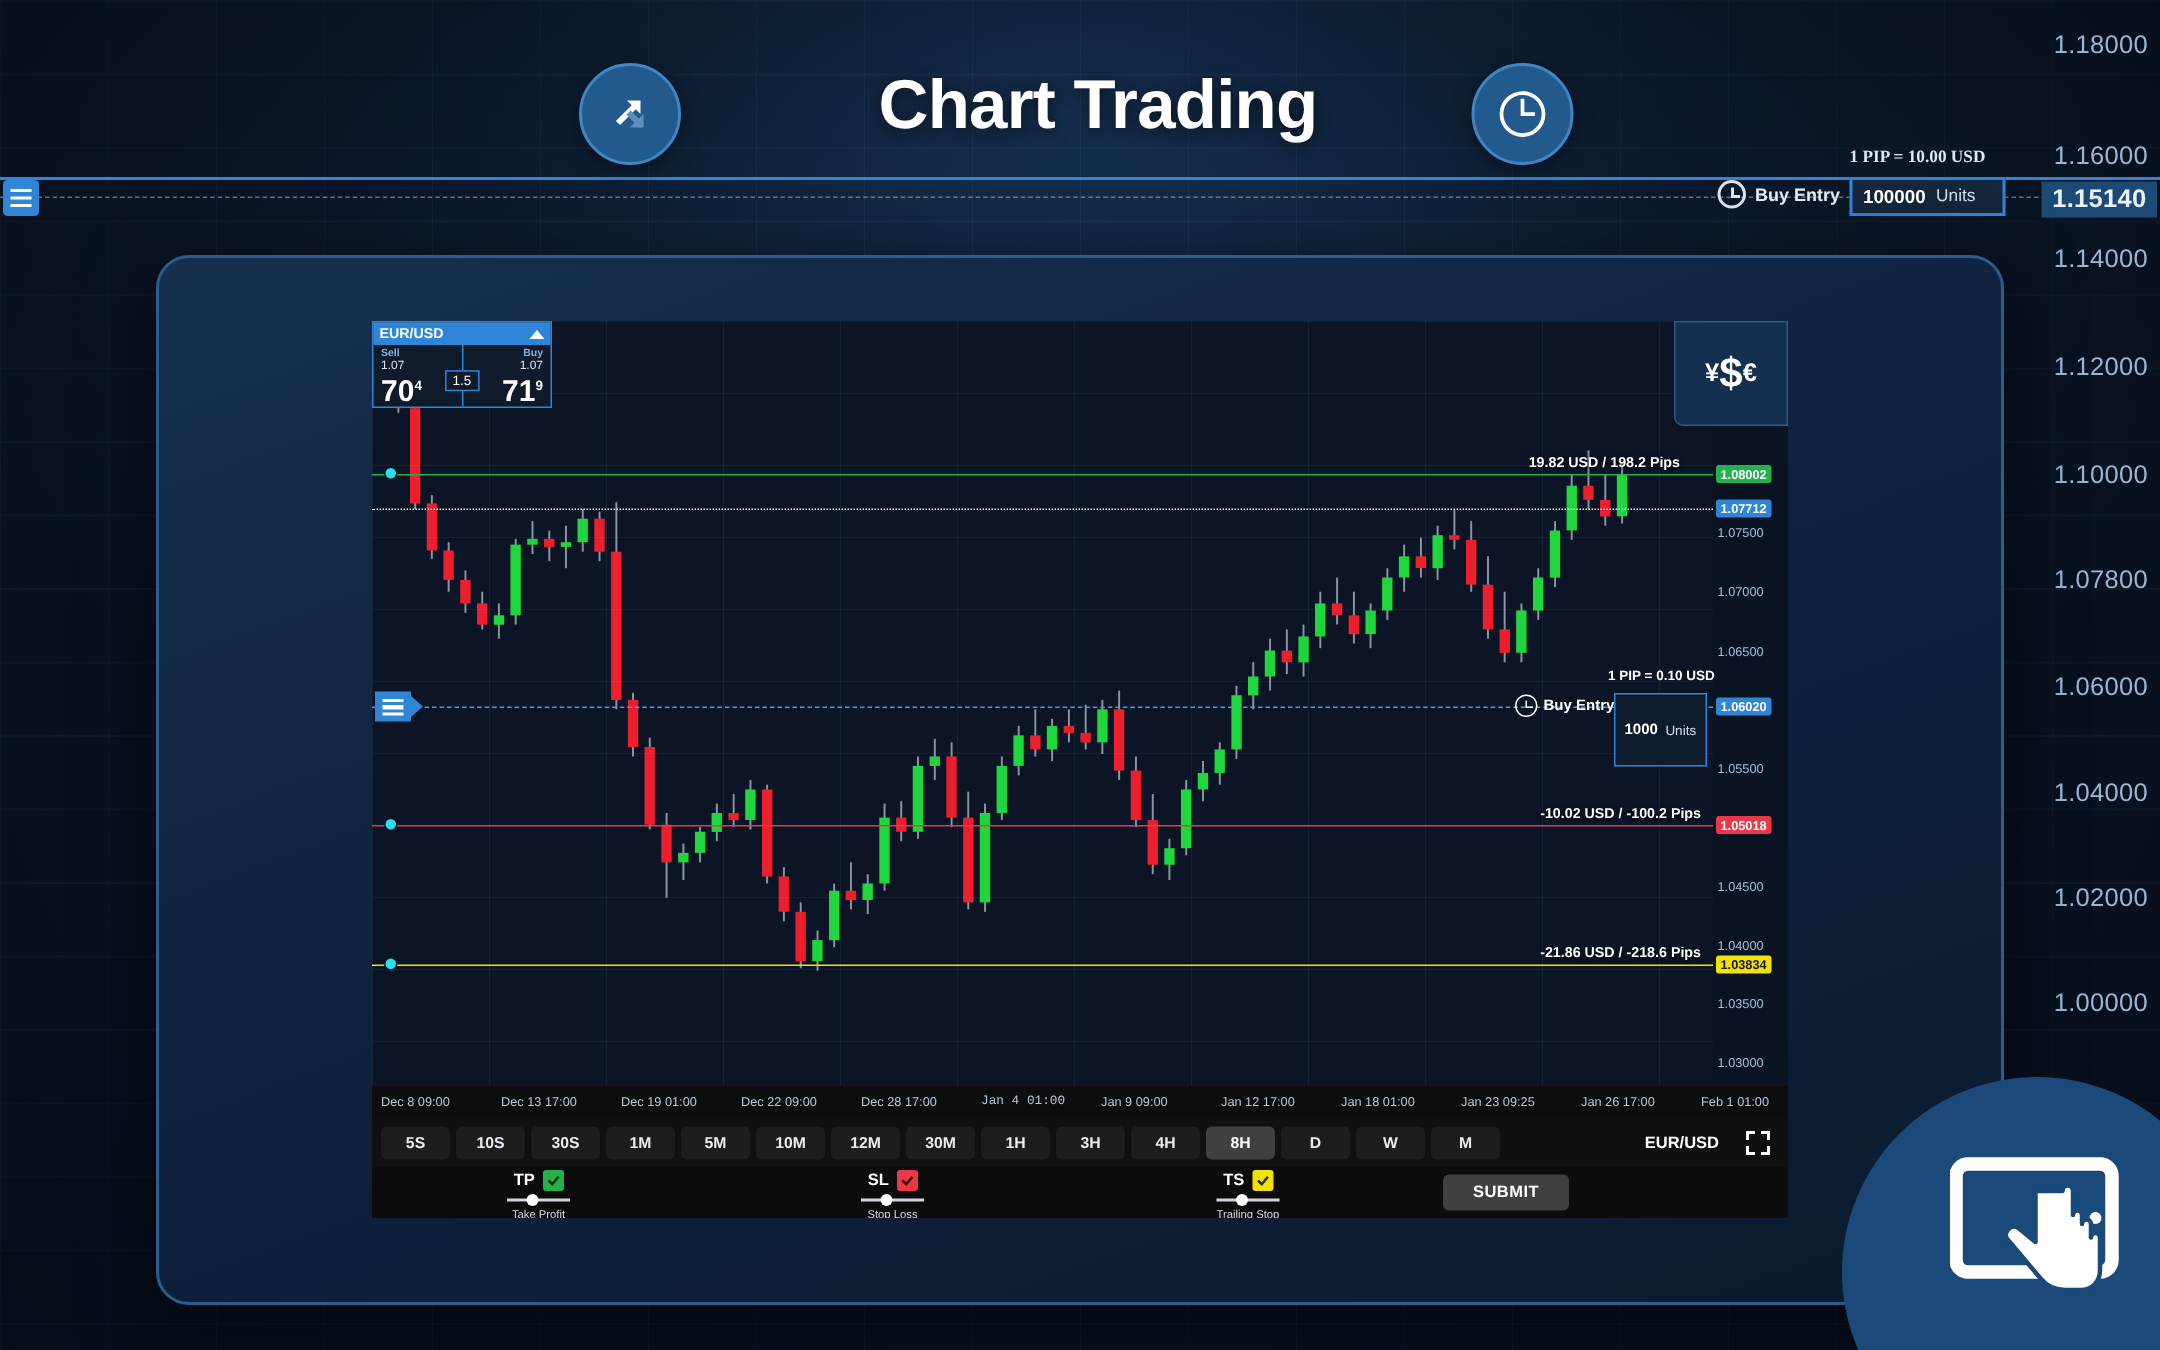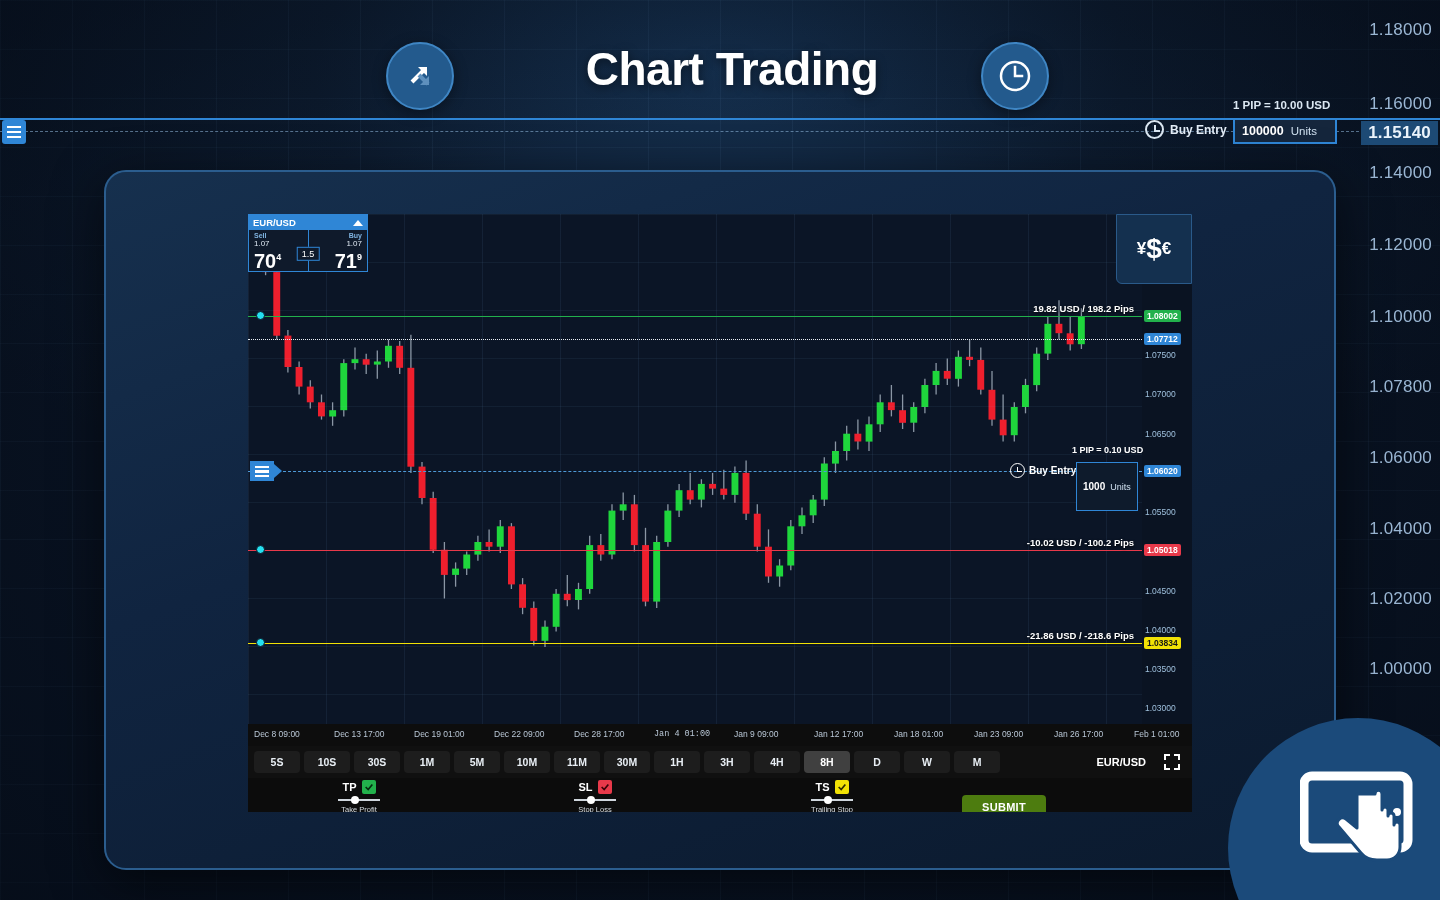--- a/index.html
+++ b/index.html
@@ -58,21 +58,21 @@
   }
   #bg-entry .clk {
     width:19px; height:19px; border:2px solid #dbe7f2; border-radius:50%;
     position:relative; flex:none;
   }
   #bg-entry .clk::before { content:""; position:absolute; left:7px; top:3px; width:2px; height:7px; background:#dbe7f2; }
   #bg-entry .clk::after  { content:""; position:absolute; left:8px; top:8px; width:5px; height:2px; background:#dbe7f2; }
   #bg-entry .txt { color:#e3edf7; font-size:12px; font-weight:bold; }
   #bg-pip {
     position:absolute; left:1233px; top:99px;
-    color:#dbe7f2; font-size:11.5px; font-weight:bold; white-space:nowrap;
+    color:#dbe7f2; font-size:11.5px; font-weight:bold; white-space:nowrap;font-family:Liberation Serif, serif;
   }
   #bg-units {
     position:absolute; left:1233px; top:118px;
     width:104px; height:26px; border:2px solid #2f86d6; background:#15263c;
     display:flex; align-items:center; gap:7px; padding:0 7px;
   }
   #bg-units .v { color:#fff; font-size:12.5px; font-weight:bold; }
   #bg-units .u { color:#cfe0ef; font-size:11.5px; }
 
   
@@ -243,22 +243,22 @@
   .octl .row { display:flex; align-items:center; gap:5px; }
   .octl .abbr { color:#fff; font-size:11px; font-weight:bold; }
   .chk { width:14px; height:14px; border-radius:2px; display:flex; align-items:center; justify-content:center; }
   .chk svg { width:10px; height:10px; }
   .octl .slider { width:42px; height:10px; position:relative; margin-top:1px; }
   .octl .slider .track { position:absolute; left:0; right:0; top:4px; height:2px; background:#cfd6dd; }
   .octl .slider .knob { position:absolute; left:13px; top:1px; width:8px; height:8px; border-radius:50%; background:#fff; }
   .octl .cap { color:#d7dee5; font-size:7.5px; margin-top:0px; }
   #submit {
     position:absolute; left:714px; top:5px; width:84px; height:24px;
-    background:#4d7c0f; border-radius:4px; color:#fff; font-size:11px; font-weight:bold;
-    display:flex; align-items:center; justify-content:center; letter-spacing:.3px;margin-top:12px;
+    background:#404040; border-radius:4px; color:#fff; font-size:11px; font-weight:bold;
+    display:flex; align-items:center; justify-content:center; letter-spacing:.3px;
   }
 
   
   #touch-badge {
     position:absolute; left:1228px; top:718px; width:260px; height:260px;
     border-radius:50%; background:#1b4a7a;
   }
   #touch-icon { position:absolute; left:1300px; top:770px; width:118px; height:100px; }
 </style>
 </head>
@@ -478,21 +478,21 @@
         <line x1="822.2" y1="102.0" x2="822.2" y2="136.5" stroke="#8a96a4" stroke-width="1.3"></line>
         <rect x="818.7" y="119.3" width="6.9" height="11.0" fill="#ee1f2d"></rect>
         <line x1="833.4" y1="94.2" x2="833.4" y2="135.0" stroke="#8a96a4" stroke-width="1.3"></line>
         <rect x="829.9" y="102.0" width="6.9" height="28.2" fill="#1fd63c"></rect>
       </svg>
   </div>
 
   <div id="lines">
       <div class="oline" style="top: 101.843px; border-top: 1.5px solid rgb(34, 177, 76);"></div>
       <div class="ohandle" style="top: 96.8431px;"></div>
-      <div class="olabel" style="top: 88.8431px; right: 58px; position: absolute; margin-left: 16px;">19.82 USD / 198.2 Pips</div>
+      <div class="olabel" style="top: 88.8431px; right: 72px; position: absolute; margin-left: 16px;">19.82 USD / 198.2 Pips</div>
       <div class="oline" style="top: 124.597px; border-top: 1.5px dotted rgb(233, 238, 244);"></div>
       <div class="oline" style="top: 257.354px; border-top: 1.3px dashed rgb(79, 154, 216);"></div>
       <div class="oline" style="top: 335.972px; border-top: 1.5px solid rgb(232, 57, 74);"></div>
       <div class="ohandle" style="top: 330.972px;"></div>
       <div class="olabel" style="top: 322.972px; right: 58px; position: absolute;">-10.02 USD / -100.2 Pips</div>
       <div class="oline" style="top: 428.871px; border-top: 1.5px solid rgb(242, 226, 5);"></div>
       <div class="ohandle" style="top: 423.871px;"></div>
       <div class="olabel" style="top: 415.871px; right: 58px; position: absolute;">-21.86 USD / -218.6 Pips</div>
     </div>
 
@@ -560,33 +560,33 @@
   <div id="taxis">
       <div class="t" style="left: 6px;">Dec 8 09:00</div>
       <div class="t" style="left: 86px;">Dec 13 17:00</div>
       <div class="t" style="left: 166px;">Dec 19 01:00</div>
       <div class="t" style="left: 246px;">Dec 22 09:00</div>
       <div class="t" style="left: 326px;">Dec 28 17:00</div>
       <div class="t" style="left: 406px; font-family: Liberation Mono, monospace;">Jan 4 01:00</div>
       <div class="t" style="left: 486px;">Jan 9 09:00</div>
       <div class="t" style="left: 566px;">Jan 12 17:00</div>
       <div class="t" style="left: 646px;">Jan 18 01:00</div>
-      <div class="t" style="left: 726px;">Jan 23 09:00</div>
+      <div class="t" style="left: 726px;">Jan 23 09:25</div>
       <div class="t" style="left: 806px;">Jan 26 17:00</div>
       <div class="t" style="left: 886px;">Feb 1 01:00</div>
     </div>
 
   <div id="tfbar">
     <div class="tf">5S</div>
       <div class="tf">10S</div>
       <div class="tf">30S</div>
       <div class="tf">1M</div>
       <div class="tf">5M</div>
       <div class="tf">10M</div>
-      <div class="tf">11M</div>
+      <div class="tf">12M</div>
       <div class="tf">30M</div>
       <div class="tf">1H</div>
       <div class="tf">3H</div>
       <div class="tf">4H</div>
       <div class="tf active">8H</div>
       <div class="tf">D</div>
       <div class="tf">W</div>
       <div class="tf">M</div>
       <span id="tf-pair">EUR/USD</span>
     <span id="tf-full">

